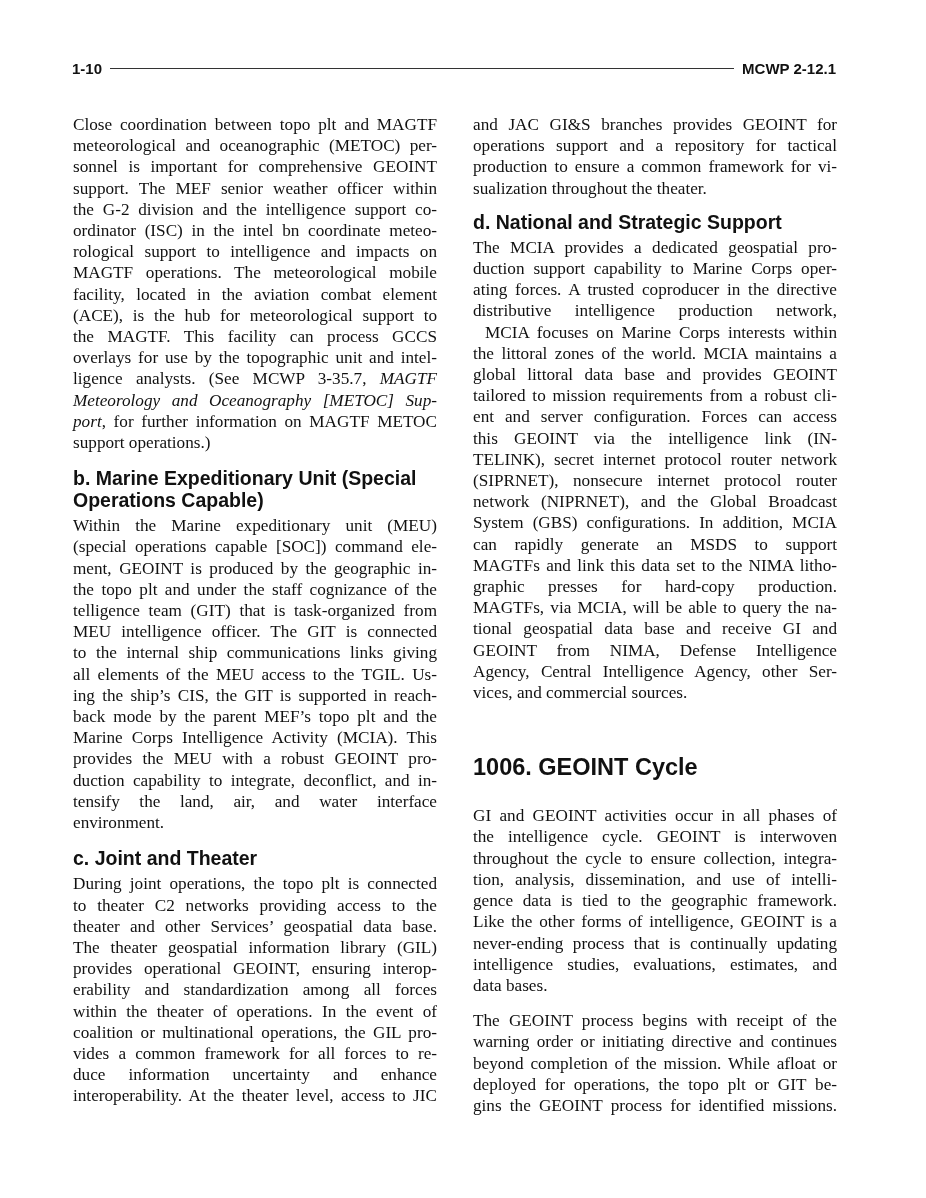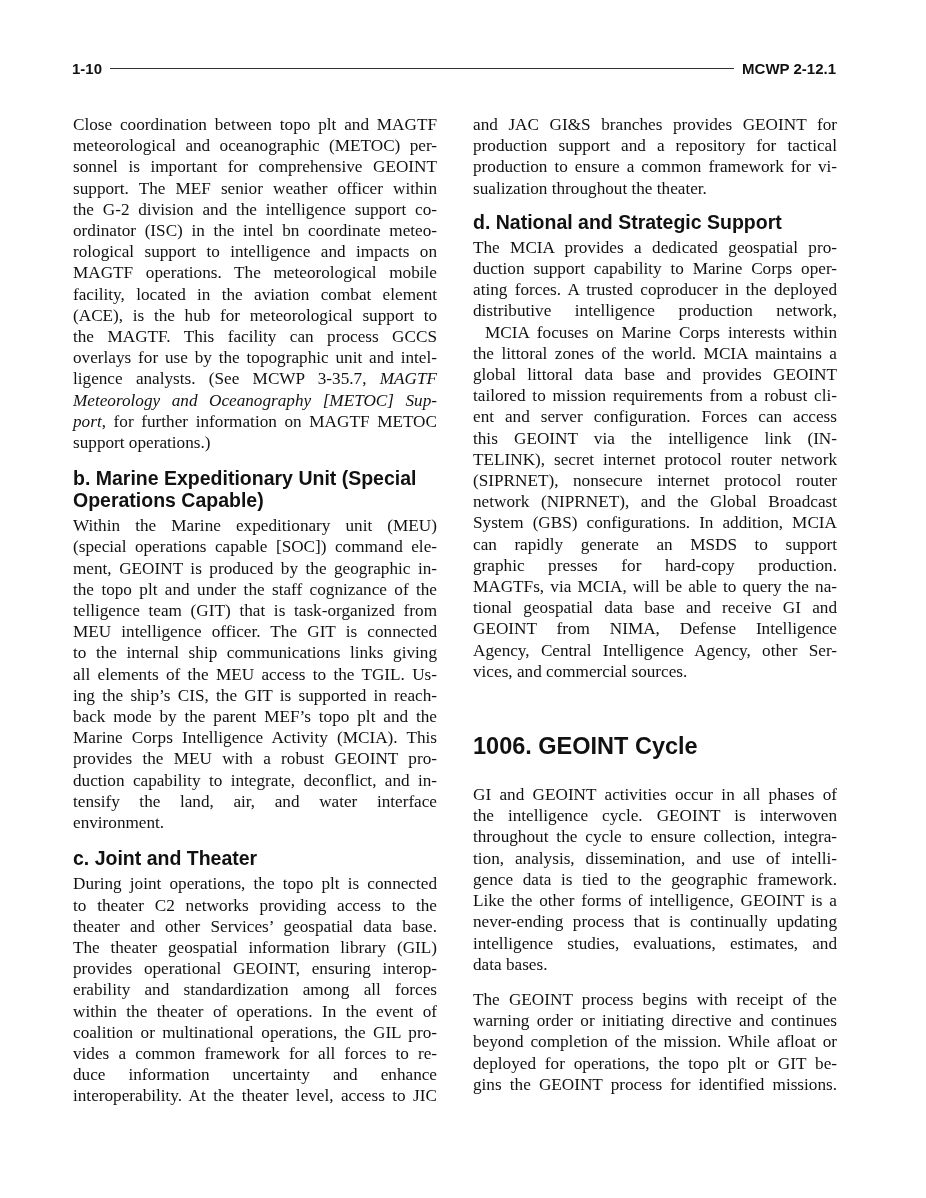--- a/index.html
+++ b/index.html
@@ -79,42 +79,43 @@
     <span class="line" style="display: block;"><span style="white-space: nowrap;">coalition or multinational operations, the GIL pro-</span></span>
     <span class="line" style="display: block;"><span style="white-space: nowrap;">vides a common framework for all forces to re-</span></span>
     <span class="line" style="display: block;"><span style="white-space: nowrap;">duce information uncertainty and enhance</span></span>
     <span class="line" style="display: block;"><span style="white-space: nowrap;">interoperability. At the theater level, access to JIC</span></span>
   </div>
 </div>
 
 <div class="col right">
   <div class="para">
     <span class="line" style="display: block;"><span style="white-space: nowrap;">and JAC GI&amp;S branches provides GEOINT for</span></span>
-    <span class="line" style="display: block;"><span style="white-space: nowrap;">production support and a repository for tactical</span></span>
+    <span class="line" style="display: block;"><span style="white-space: nowrap;">operations support and a repository for tactical</span></span>
     <span class="line" style="display: block;"><span style="white-space: nowrap;">production to ensure a common framework for vi-</span></span>
     <span class="line last">sualization throughout the theater.</span>
   </div>
 
   <div class="h3" style="margin-top:12px;">d.  National and Strategic Support</div>
   <div class="para">
     <span class="line" style="display: block;"><span style="white-space: nowrap;">The MCIA provides a dedicated geospatial pro-</span></span>
     <span class="line" style="display: block;"><span style="white-space: nowrap;">duction support capability to Marine Corps oper-</span></span>
-    <span class="line" style="display: block;"><span style="white-space: nowrap;">ating forces. A trusted coproducer in the deployed</span></span>
+    <span class="line" style="display: block;"><span style="white-space: nowrap;">ating forces. A trusted coproducer in the directive</span></span>
     <span class="line" style="display: block;"><span style="white-space: nowrap;">distributive intelligence production network,</span></span>
     <span class="line" style="display: block;"><span style="white-space: nowrap; margin-left: 12px;">MCIA focuses on Marine Corps interests within</span></span>
     <span class="line" style="display: block;"><span style="white-space: nowrap;">the littoral zones of the world. MCIA maintains a</span></span>
     <span class="line" style="display: block;"><span style="white-space: nowrap;">global littoral data base and provides GEOINT</span></span>
     <span class="line" style="display: block;"><span style="white-space: nowrap;">tailored to mission requirements from a robust cli-</span></span>
     <span class="line" style="display: block;"><span style="white-space: nowrap;">ent and server configuration. Forces can access</span></span>
     <span class="line" style="display: block;"><span style="white-space: nowrap;">this GEOINT via the intelligence link (IN-</span></span>
     <span class="line" style="display: block;"><span style="white-space: nowrap;">TELINK), secret internet protocol router network</span></span>
     <span class="line" style="display: block;"><span style="white-space: nowrap;">(SIPRNET), nonsecure internet protocol router</span></span>
     <span class="line" style="display: block;"><span style="white-space: nowrap;">network (NIPRNET), and the Global Broadcast</span></span>
     <span class="line" style="display: block;"><span style="white-space: nowrap;">System (GBS) configurations. In addition, MCIA</span></span>
     <span class="line" style="display: block;"><span style="white-space: nowrap;">can rapidly generate an MSDS to support</span></span>
+    <span class="line" style="display: block;"><span style="white-space: nowrap;">MAGTFs and link this data set to the NIMA litho-</span></span>
     <span class="line" style="display: block;"><span style="white-space: nowrap;">graphic presses for hard-copy production.</span></span>
     <span class="line" style="display: block;"><span style="white-space: nowrap;">MAGTFs, via MCIA, will be able to query the na-</span></span>
     <span class="line" style="display: block;"><span style="white-space: nowrap;">tional geospatial data base and receive GI and</span></span>
     <span class="line" style="display: block;"><span style="white-space: nowrap;">GEOINT from NIMA, Defense Intelligence</span></span>
     <span class="line" style="display: block;"><span style="white-space: nowrap;">Agency, Central Intelligence Agency, other Ser-</span></span>
     <span class="line last">vices, and commercial sources.</span>
   </div>
 
   <div class="h2">1006.  GEOINT Cycle</div>
   <div class="para">

